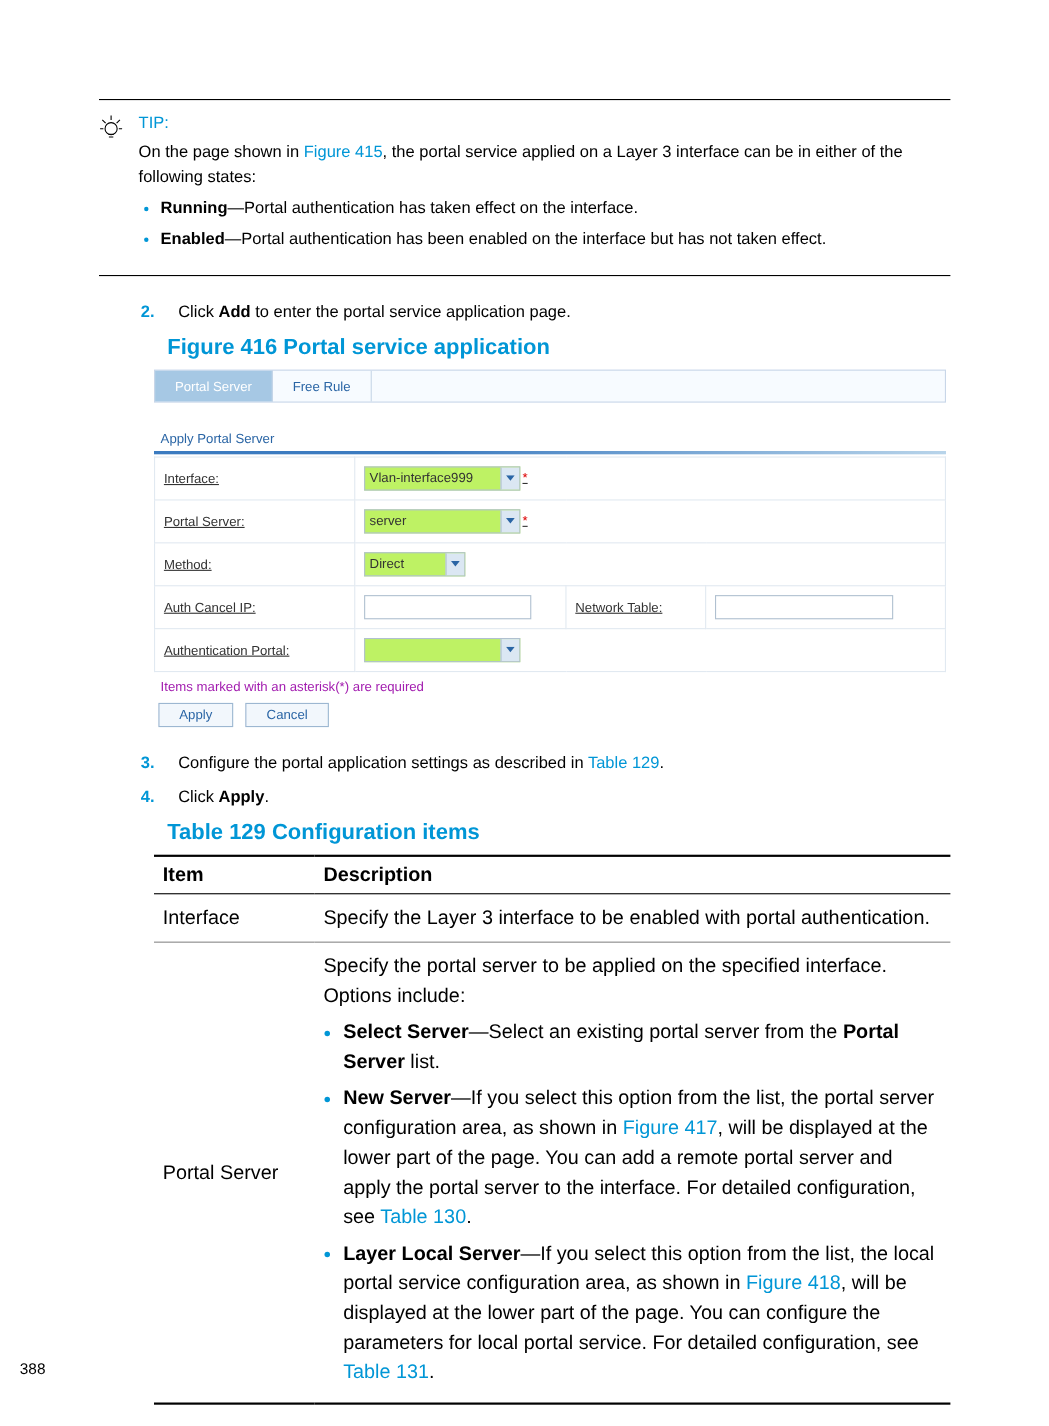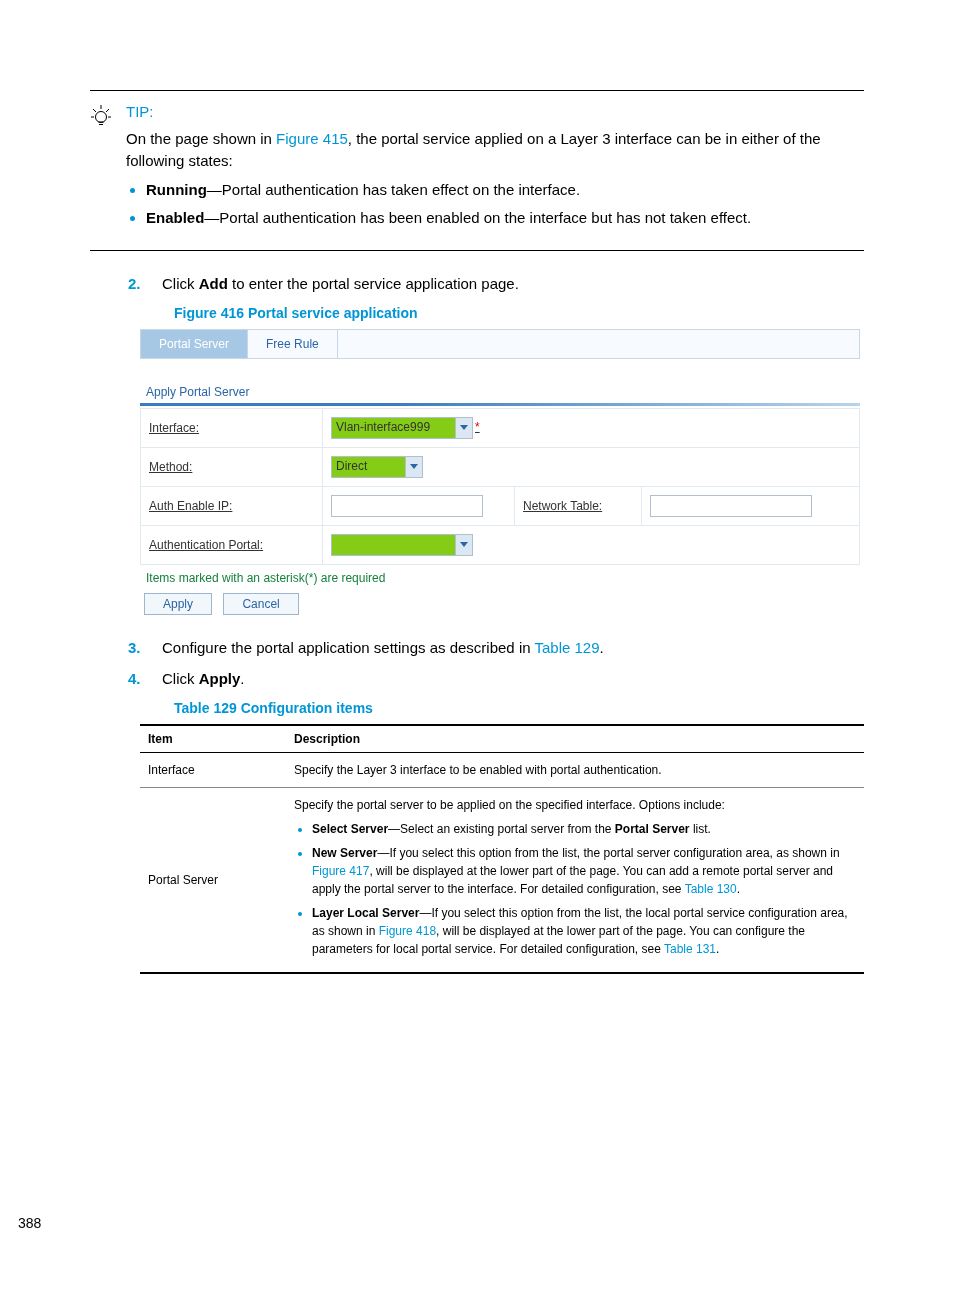--- a/index.html
+++ b/index.html
@@ -73,22 +73,22 @@
   }
   .step-num {
     color: #0096d6;
     font-weight: bold;
     width: 34px;
     flex: 0 0 34px;
   }
   .caption {
     color: #0096d6;
     font-weight: bold;
-    font-size: 14px;
-    margin: 10px 0 8px 60px;
+    font-size: 20px;
+    margin: 10px 0 8px 38px;
     padding-left: 24px;
   }
   b { font-weight: bold; }
   
   .figure {
     margin-left: 50px;
     width: 720px;
     font-family: Tahoma, Arial, sans-serif;
     font-size: 12px;
     color: #333;
@@ -130,21 +130,21 @@
     vertical-align: middle;
     height: 26px;
     color: #333;
     font-size: 12px;
   }
   .form-table td.labelcell { width: 165px; }
   .sel-wrap {
     display: inline-flex;
     border: 1px solid #b0c0d0;
     height: 20px;
-    background: #84cc16;
+    background: #bef264;
     min-width: 140px;
     vertical-align: middle;
   }
   .sel-val {
     flex: 1;
     padding: 2px 4px;
     font-size: 12px;
   }
   .sel-btn {
     width: 16px;
@@ -160,42 +160,42 @@
     border: 1px solid #b0c0d0;
     height: 20px;
     min-width: 150px;
     display: inline-block;
     vertical-align: middle;
     background: #fff;
   }
   .note {
     margin: 6px 0 8px 6px;
     font-size: 12px;
-    color: #15803d;
+    color: #a21caf;
   }
   .btn-row {
     text-align: left;
     margin-bottom: 10px;
   }
   .btn {
     display: inline-block;
     border: 1px solid #9db7d1;
     background: #f2f7fc;
     color: #2a65a5;
     padding: 3px 18px;
     margin: 0 4px;
     font-size: 12px;
     cursor: pointer;
   }
   
   .desc-table {
     width: calc(100% - 50px);
     margin-left: 50px;
     border-collapse: collapse;
-    font-size: 12px;
+    font-size: 18px;
     margin-top: 6px;
   }
   .desc-table thead td {
     border-top: 2px solid #000;
     border-bottom: 1px solid #000;
     padding: 6px 8px;
     font-weight: bold;
   }
   .desc-table tbody td {
     border-bottom: 1px solid #888;
@@ -272,34 +272,47 @@
             <span class="sel-val">Vlan-interface999</span>
             <span class="sel-btn chev">
                   <svg width="8" height="6">
                     <path d="M0 0 L8 0 L4 5 Z" fill="#2a65a5"></path>
                   </svg>
                 </span>
           </span><span class="req">*</span>
         </td>
       </tr>
       <tr>
+        <td class="labelcell">Portal Server:</td>
+        <td colspan="3">
+          <span class="sel-wrap">
+            <span class="sel-val">server</span>
+            <span class="sel-btn chev">
+                  <svg width="8" height="6">
+                    <path d="M0 0 L8 0 L4 5 Z" fill="#2a65a5"></path>
+                  </svg>
+                </span>
+          </span><span class="req">*</span>
+        </td>
+      </tr>
+      <tr>
         <td class="labelcell">Method:</td>
         <td colspan="3">
           <span class="sel-wrap" style="min-width:90px">
             <span class="sel-val">Direct</span>
             <span class="sel-btn chev">
                   <svg width="8" height="6">
                     <path d="M0 0 L8 0 L4 5 Z" fill="#2a65a5"></path>
                   </svg>
                 </span>
           </span>
         </td>
       </tr>
       <tr>
-        <td class="labelcell">Auth Enable IP:</td>
+        <td class="labelcell">Auth Cancel IP:</td>
         <td style="width:175px"><span class="txt-input"></span></td>
         <td style="width:110px">Network Table:</td>
         <td><span class="txt-input" style="min-width:160px"></span></td>
       </tr>
       <tr>
         <td class="labelcell">Authentication Portal:</td>
         <td colspan="3">
           <span class="sel-wrap">
             <span class="sel-val"></span>
             <span class="sel-btn chev">

